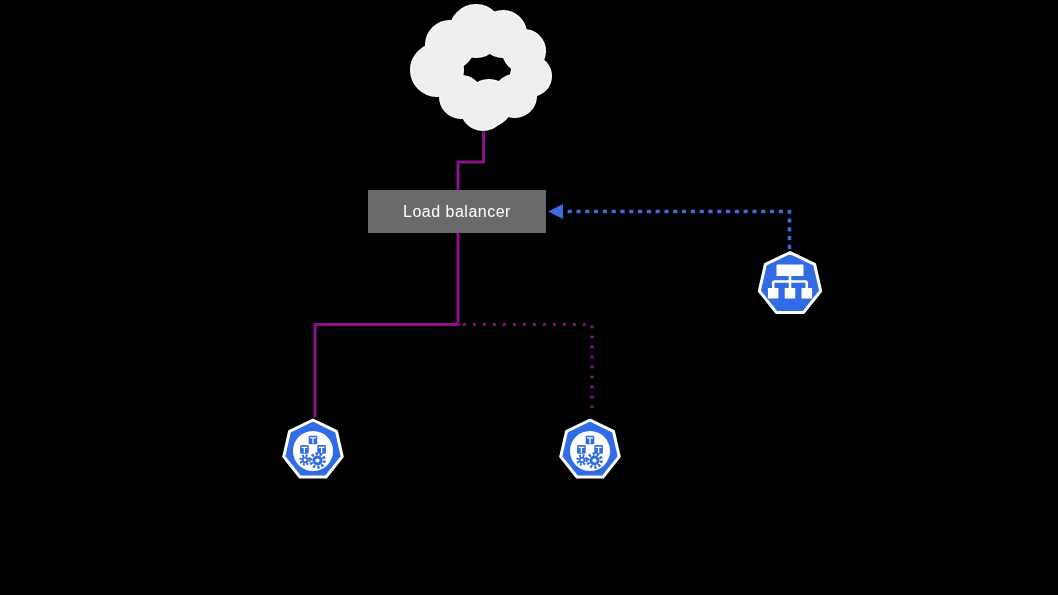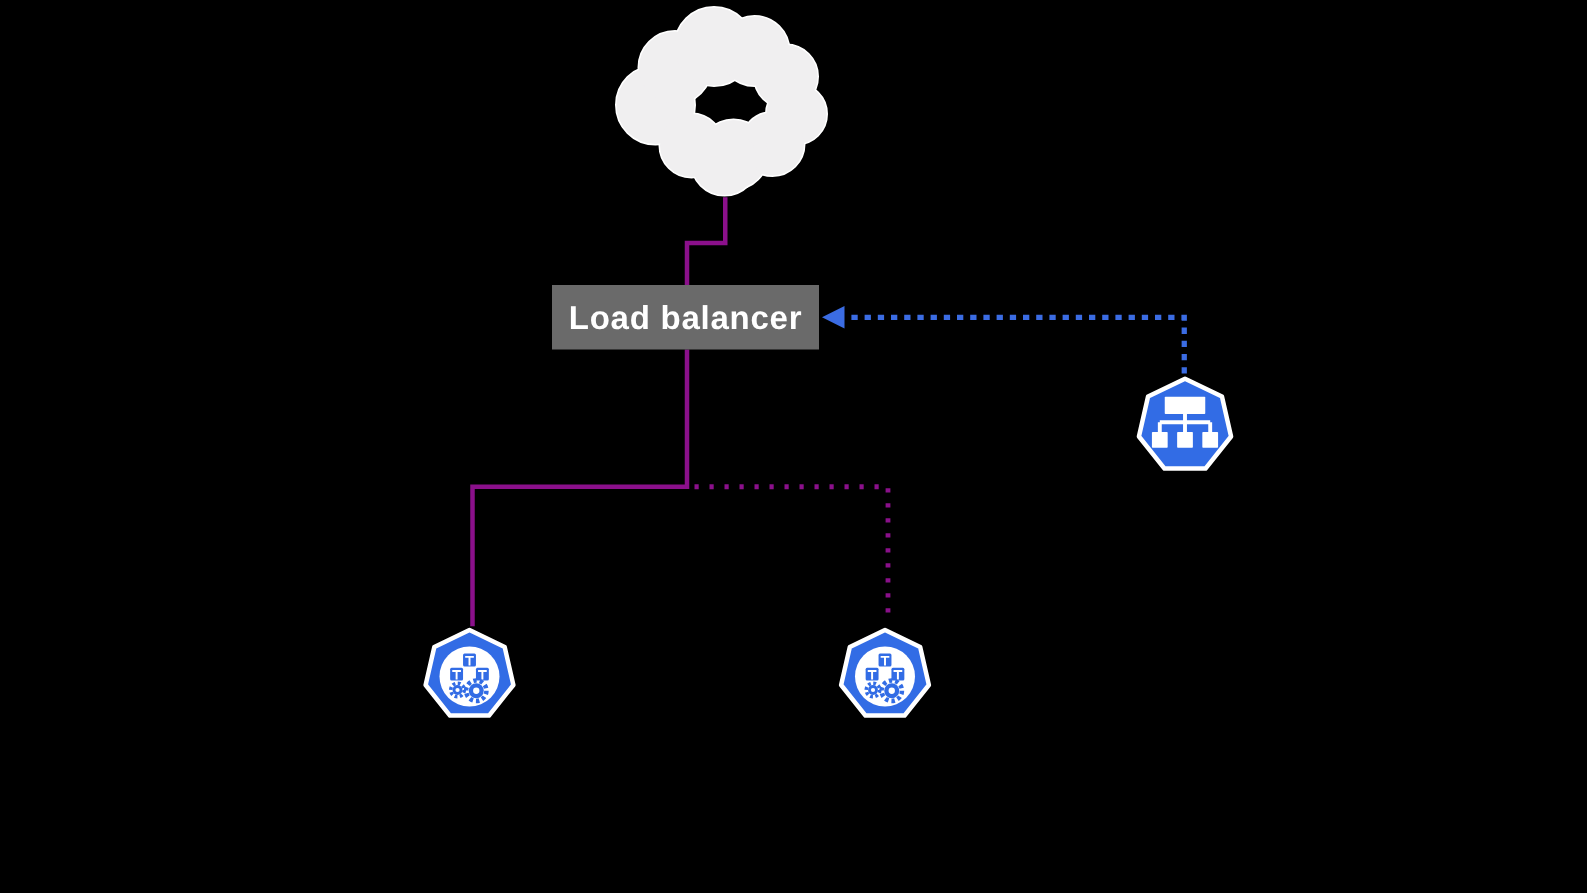--- a/index.html
+++ b/index.html
@@ -27,22 +27,22 @@
   .lobes-stroked { fill: var(--cloud-fill, #F0EFF0); stroke: #FFFFFF; stroke-width: 2; }
   .lobes-filled  { fill: var(--cloud-fill, #F0EFF0); stroke: none; }
 
   
   .lb-box {
     position: absolute; left: 368px; top: 190px; width: 178px; height: 43px;
     background: var(--lb-bg, #6A6A6A);
     display: flex; align-items: center; justify-content: center;
   }
   .lb-box span {
-    color: var(--lb-text, #FFFFFF); font-size: 22px; letter-spacing: 0.5px;
-    font-weight: 700; white-space: nowrap;
+    color: var(--lb-text, #FFFFFF); font-size: 16px; letter-spacing: 0.5px;
+    font-weight: 400; white-space: nowrap;
   }
 
   
   .hept  { fill: var(--k8s-blue, #326CE5); stroke: #FFFFFF; stroke-width: 3; stroke-linejoin: round; }
   .badge { fill: #FFFFFF; }
   .cube  { fill: var(--k8s-blue, #326CE5); }
   .cube-mark { stroke: #FFFFFF; stroke-width: 1.3; fill: none; }
   .gear-teeth-sm { fill: none; stroke: var(--k8s-blue, #326CE5); stroke-width: 2.4; stroke-dasharray: 1.9 1.64; }
   .gear-teeth-lg { fill: none; stroke: var(--k8s-blue, #326CE5); stroke-width: 3; stroke-dasharray: 2.3 1.97; }
   .gear-body { fill: var(--k8s-blue, #326CE5); }

